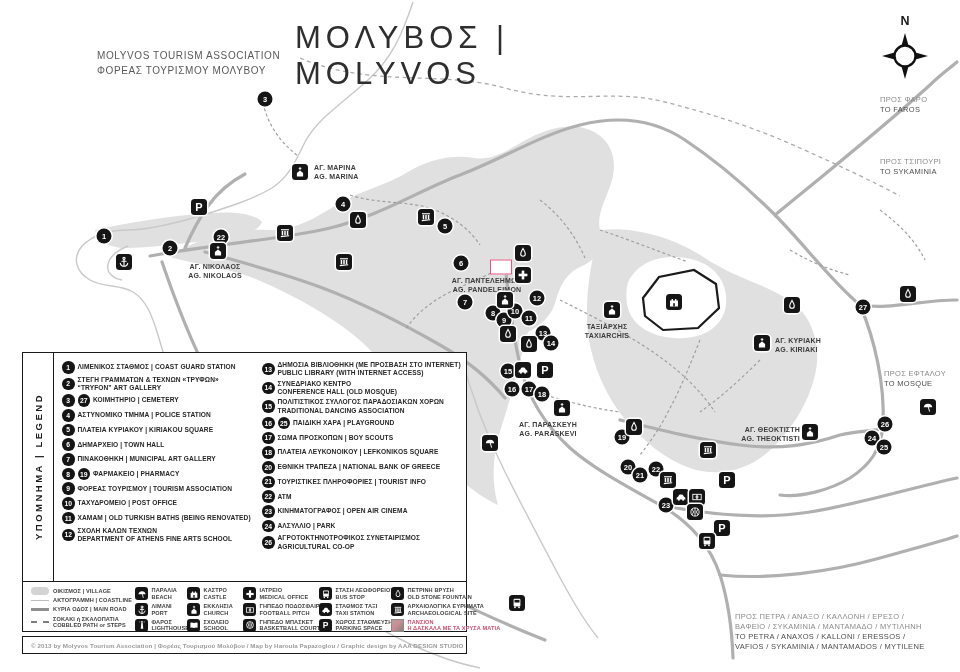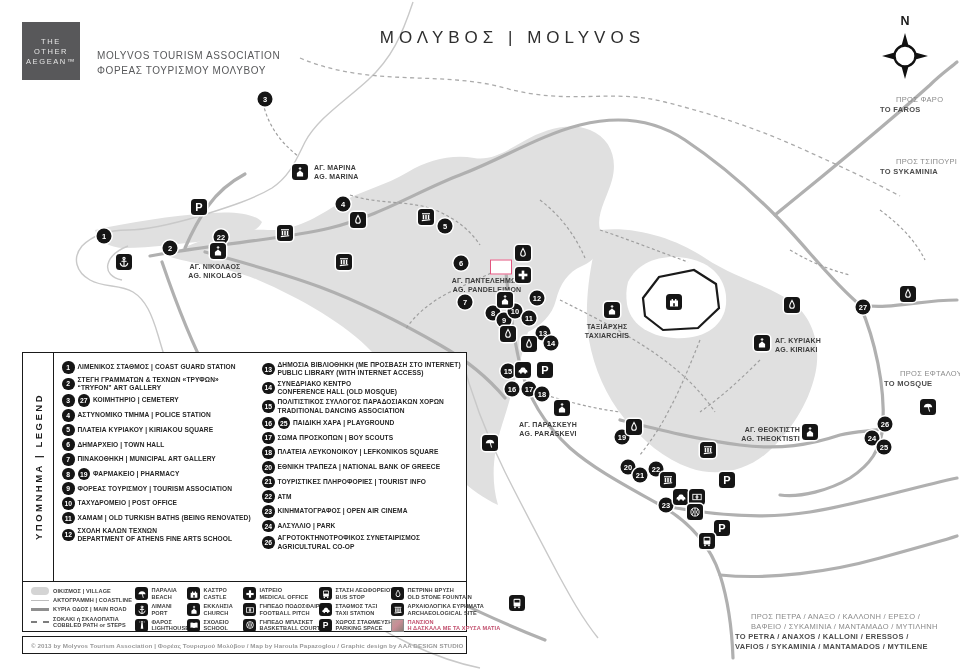--- a/index.html
+++ b/index.html
@@ -8,22 +8,22 @@
   #terrain{position:absolute;left:0;top:0;}
 
   
   .logo-box{position:absolute;left:22px;top:22px;width:58px;height:58px;background:#58585a;
             display:flex;flex-direction:column;align-items:center;justify-content:center;gap:1px;}
   .logo-box div{color:#e6e6e6;font-size:7.5px;letter-spacing:1.6px;font-weight:400;}
   .site-line{position:absolute;left:96px;top:27px;font-size:14.5px;color:#939598;}
   .site-line b{color:#58595b;font-weight:700;}
   .org-lines{position:absolute;left:97px;top:49px;font-size:10px;letter-spacing:.6px;
              color:#58595b;line-height:1.45;font-weight:400;}
-  .map-title{position:absolute;left:295px;top:28px;width:350px;text-align:right;
-             font-size:17px;letter-spacing:5px;color:#2e2e2e;font-weight:500;}
+  .map-title{position:absolute;left:295px;top:20px;width:350px;text-align:left;
+             font-size:31px;letter-spacing:5px;color:#2e2e2e;font-weight:500;}
 
   
   #compass{position:absolute;left:867px;top:12px;}
 
   
   #markers,#labels,#dirs{position:absolute;left:0;top:0;width:100%;height:100%;pointer-events:none;}
   #markers > *, #labels > *, #dirs > *{pointer-events:auto;}
   .num-marker{position:absolute;width:15px;height:15px;border-radius:50%;background:#151515;
               color:#fff;font-size:7.5px;font-weight:700;display:flex;align-items:center;
               justify-content:center;transform:translate(-50%,-50%);box-shadow:0 0 0 1.5px #fff;}
@@ -32,22 +32,22 @@
               box-shadow:0 0 0 1.5px #fff;}
   .sym-marker svg{width:12px;height:12px;}
   .sym-marker .pletter{color:#fff;font-size:11px;font-weight:700;line-height:1;}
   .pension-marker{position:absolute;width:20px;height:13px;background:#fff;border:1.6px solid #e2557f;
                   transform:translate(-50%,-50%);}
   .poi-label{position:absolute;font-size:7px;font-weight:700;color:#3c3c3c;line-height:1.3;
              letter-spacing:.2px;white-space:nowrap;}
   .poi-label.center{transform:translateX(-50%);text-align:center;}
   .poi-label.right{transform:translateX(-100%);text-align:right;}
   .dir-label{position:absolute;font-size:7.5px;line-height:1.35;white-space:nowrap;letter-spacing:.3px;}
-  .dir-gr{color:#8a8a8a;font-weight:400;margin-left:16px;}
-  .dir-en{color:#4c4c4c;font-weight:700;}
+  .dir-gr{color:#8a8a8a;font-weight:400;}
+  .dir-en{color:#4c4c4c;font-weight:400;}
 
   
   .legend-box{position:absolute;left:22px;top:352px;width:445px;height:230px;background:#fff;
               border:1.5px solid #1a1a1a;display:flex;box-sizing:border-box;}
   .legend-title-strip{width:30px;border-right:1px solid #1a1a1a;display:flex;align-items:center;
                       justify-content:center;flex:none;}
   .legend-title-strip span{writing-mode:vertical-rl;transform:rotate(180deg);font-size:9.5px;
                            font-weight:700;letter-spacing:2.5px;color:#1a1a1a;}
   .lg-cols{display:flex;flex:1;padding:8px 4px 4px 8px;}
   .lg-col{display:flex;flex-direction:column;}
@@ -144,25 +144,20 @@
       <path d="M880,210 C900,225 915,240 925,260"></path>
       <path d="M790,250 C810,262 830,270 850,275"></path>
     </g>
     <g stroke="#ababab" stroke-width="1.3" fill="none" stroke-dasharray="4,3.5">
       <path d="M300,58 C370,88 440,70 505,88 C570,106 610,88 665,102 C720,116 760,130 800,148 C840,166 870,180 900,196"></path>
     </g>
 
     <path d="M643,298 L659,277 L694,270 L716,284 L719,308 L698,328 L663,330 L645,316 Z" fill="#ffffff" stroke="#1a1a1a" stroke-width="2.2"></path>
   </svg>
 
-  <div class="logo-box">
-    <div>THE</div>
-    <div>OTHER</div>
-    <div>AEGEAN™</div>
-  </div>
   <div class="org-lines">
     <div>MOLYVOS TOURISM ASSOCIATION</div>
     <div>ΦΟΡΕΑΣ ΤΟΥΡΙΣΜΟΥ ΜΟΛΥΒΟΥ</div>
   </div>
   <div class="map-title">ΜΟΛΥΒΟΣ  |  MOLYVOS</div>
 
   <svg id="compass" width="76" height="92" viewBox="0 0 76 92">
     <text x="38" y="13" text-anchor="middle" font-size="12.5" font-weight="bold" fill="#1a1a1a">N</text>
     <path fill="#111" d="M38,21 L43,39 L61,44 L43,49 L38,67 L33,49 L15,44 L33,39 Z"></path>
     <circle cx="38" cy="44" r="10.5" fill="#fff" stroke="#111" stroke-width="2.4"></circle>

